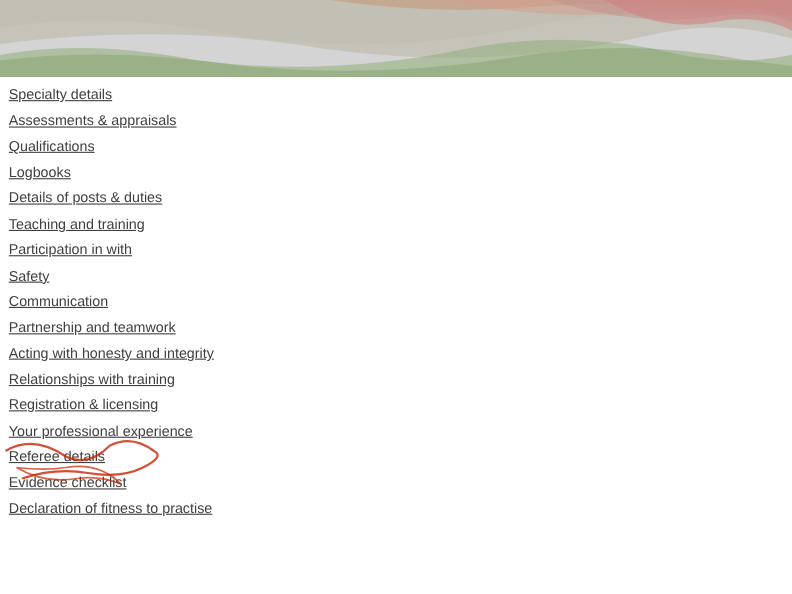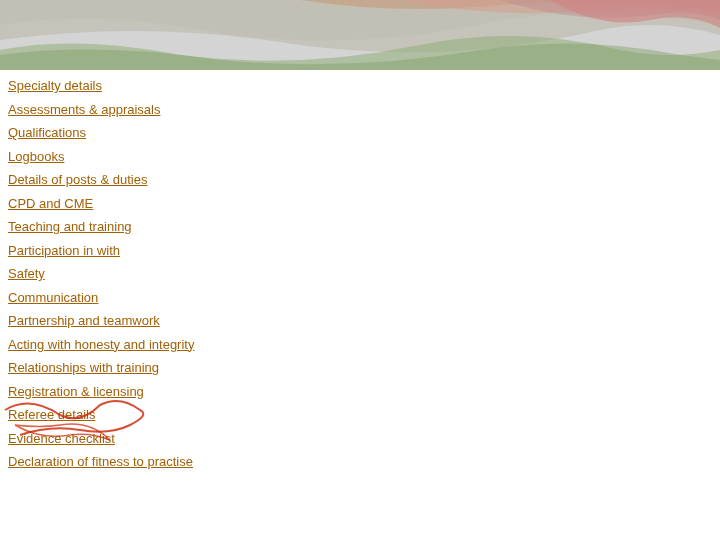--- a/index.html
+++ b/index.html
@@ -34,21 +34,21 @@
       list-style: none;
       padding: 4px 8px;
     }
 
     .nav-list li {
       padding: 2px 0;
       line-height: 1.5;
     }
 
     .nav-list li a {
-      color: #a16207;
+      color: #404040;
       text-decoration: underline;
       font-size: 13px;
       cursor: pointer;
       text-align: right;
     }
   </style>
 </head>
 <body>
 
 <div class="header-banner">
@@ -80,23 +80,20 @@
     <li>
       <a>Qualifications</a>
     </li>
     <li>
       <a>Logbooks</a>
     </li>
     <li>
       <a>Details of posts &amp; duties</a>
     </li>
     <li>
-      <a>CPD and CME</a>
-    </li>
-    <li>
       <a>Teaching and training</a>
     </li>
     <li>
       <a>Participation in with</a>
     </li>
     <li>
       <a>Safety</a>
     </li>
     <li>
       <a>Communication</a>
@@ -107,20 +104,23 @@
     <li>
       <a>Acting with honesty and integrity</a>
     </li>
     <li>
       <a>Relationships with training</a>
     </li>
     <li>
       <a>Registration &amp; licensing</a>
     </li>
     <li>
+      <a>Your professional experience</a>
+    </li>
+    <li>
       <a>Referee details</a>
     </li>
     <li>
       <a>Evidence checklist</a>
     </li>
     <li>
       <a>Declaration of fitness to practise</a>
     </li>
 
   </ul>

